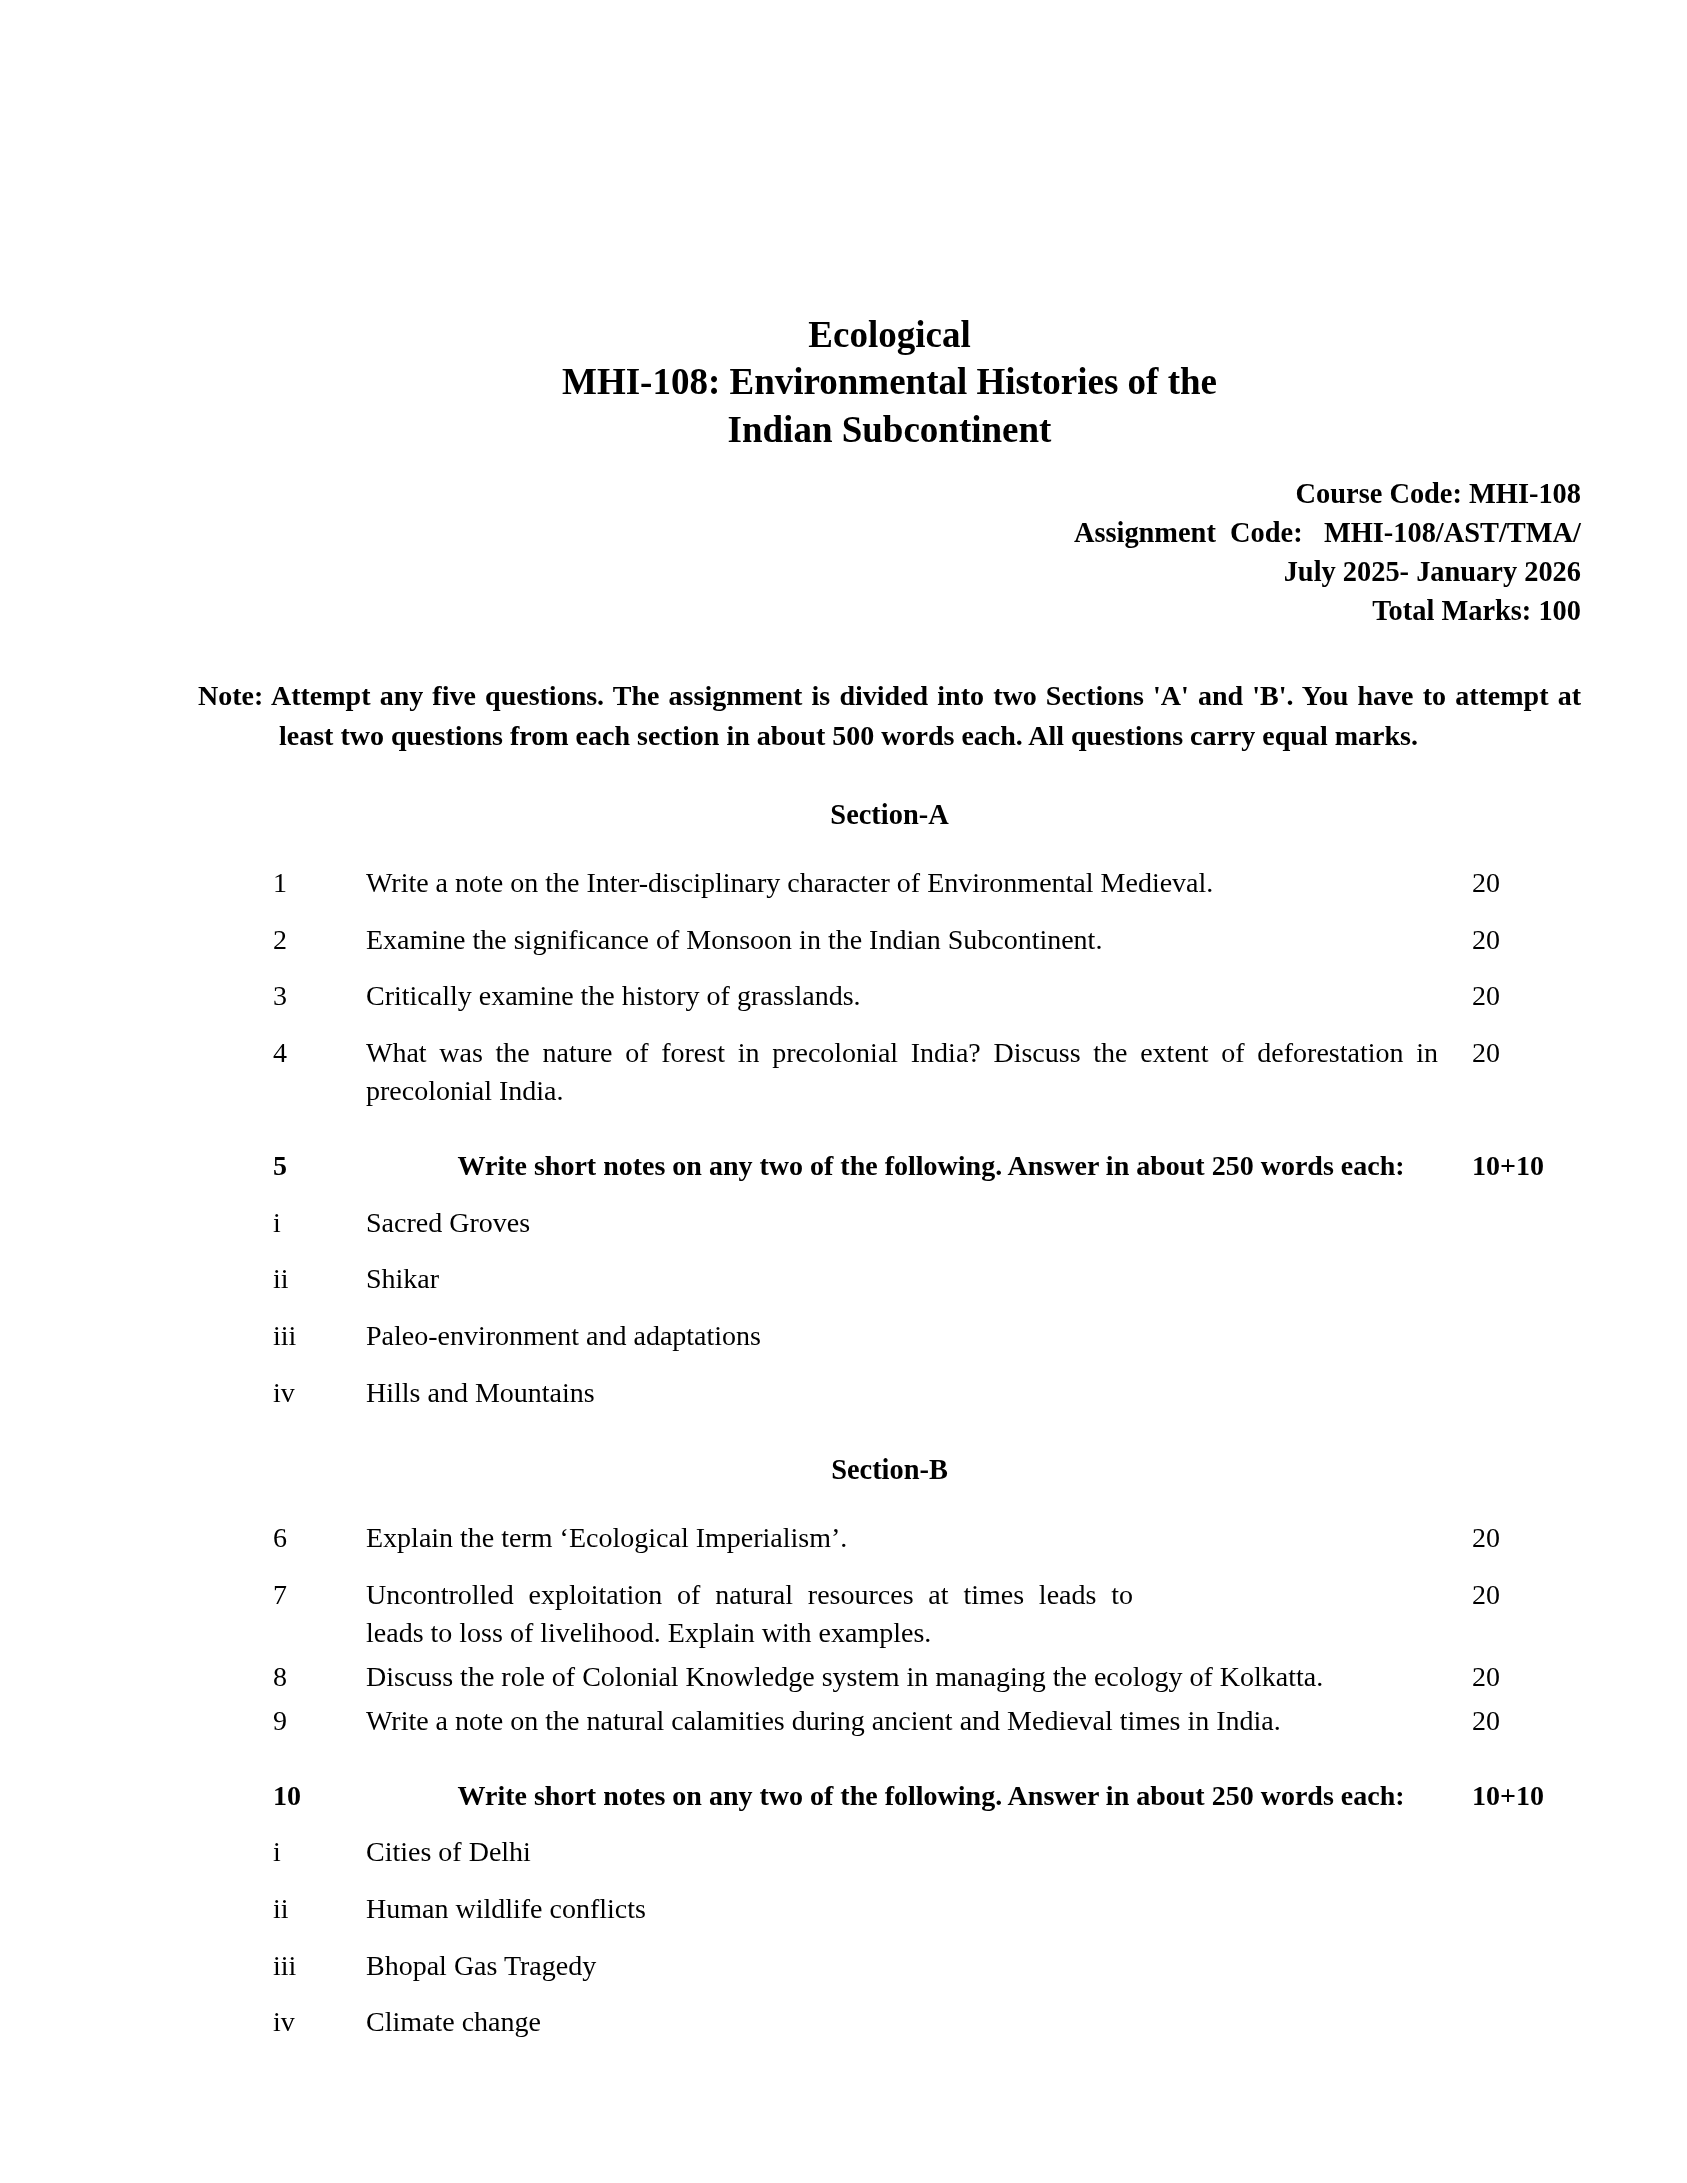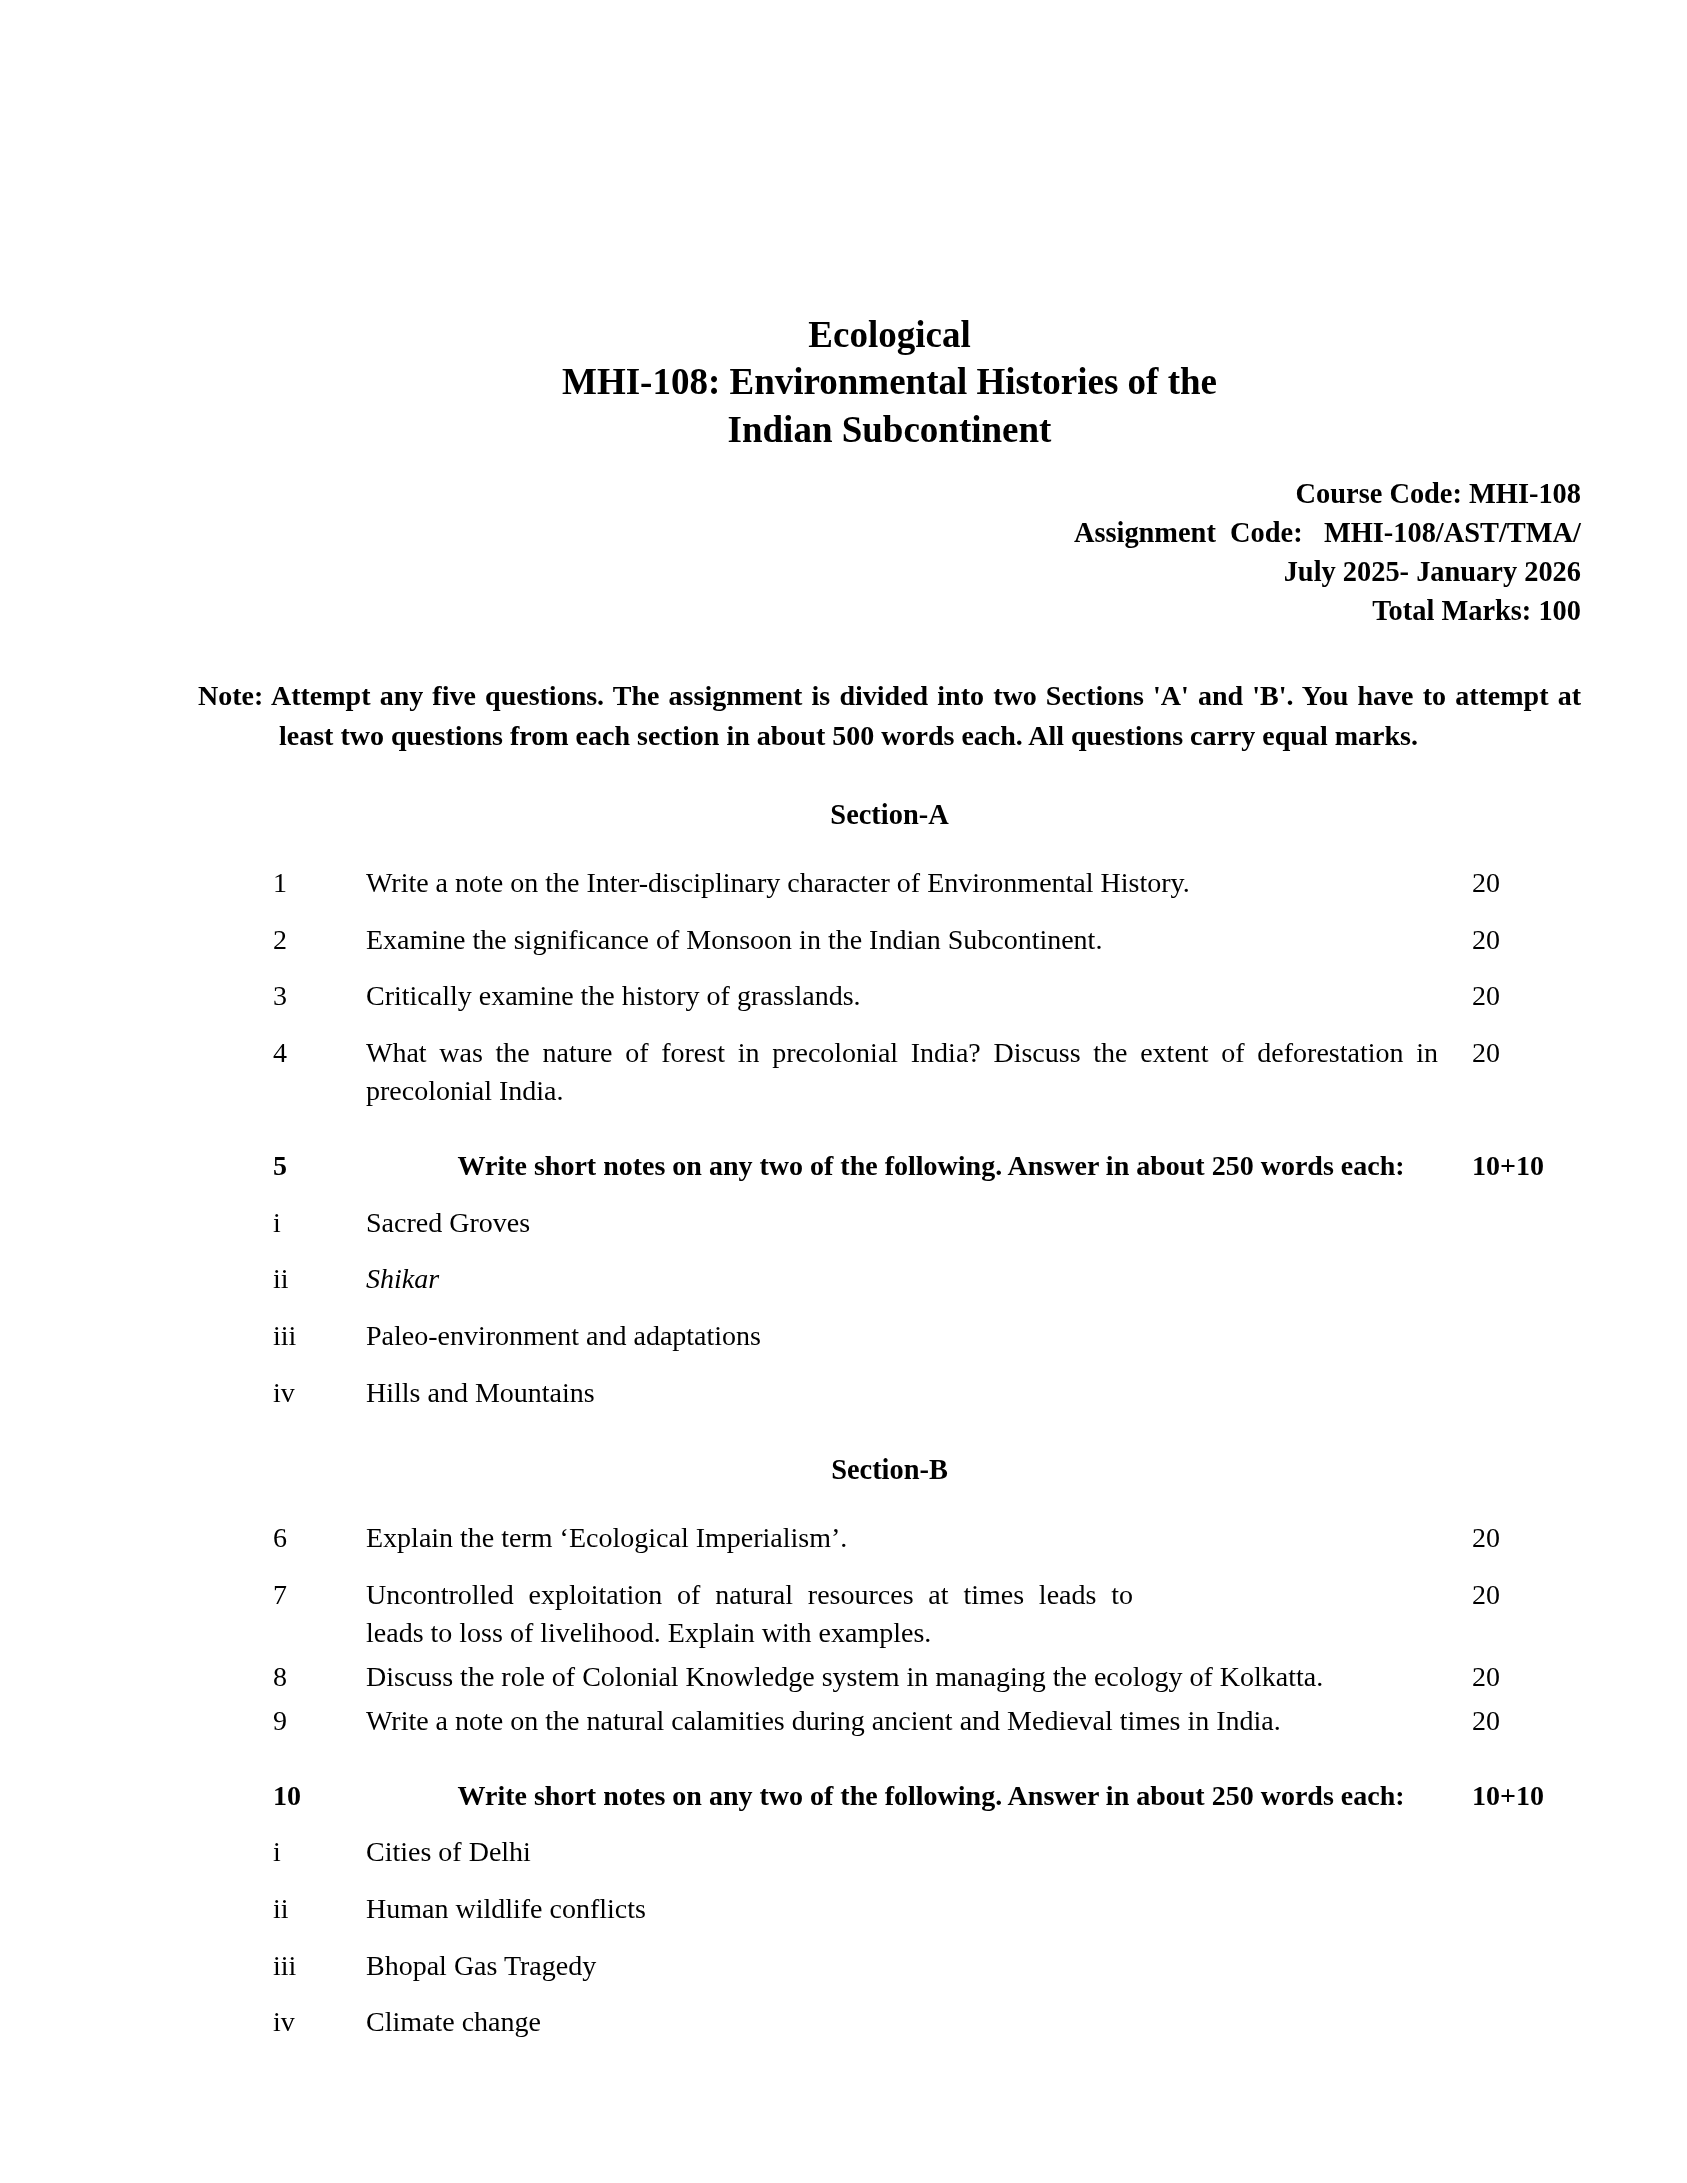--- a/index.html
+++ b/index.html
@@ -62,21 +62,21 @@
   }
   .q-marks {
     flex: 0 0 auto;
     margin-left: auto;
     min-width: 109px;
     text-align: left;
   }
   .bold-row { font-weight: 700; margin-top: 36px; }
   .bold-row .q-text { max-width: 1111px; text-align: center; margin-left: 24px; }
   .tight { margin-bottom: 5.3px; }
-  .italic { font-style: italic; }
+  .italic { }
 </style>
 </head>
 <body>
 
 <div class="page">
 
   <div class="title-block">
     <div>Ecological</div>
     <div>MHI-108: Environmental Histories of the</div>
     <div>Indian Subcontinent</div>
@@ -89,21 +89,21 @@
     <div class="meta-line">Total Marks: 100</div>
   </div>
 
   <p class="note"><span>Note:</span> <span>Attempt any five questions. The assignment is divided into two Sections 'A' and 'B'.  You have to attempt at least two questions from each section in about 500 words each. All questions carry equal marks.</span></p>
 
   <div class="section">
     <h2 class="section-heading">Section-A</h2>
 
     <div class="q-row">
       <span class="q-num">1</span>
-      <span class="q-text">Write a note on the Inter-disciplinary character of Environmental History.</span>
+      <span class="q-text">Write a note on the Inter-disciplinary character of Environmental Medieval.</span>
       <span class="q-marks">20</span>
     </div>
     <div class="q-row">
       <span class="q-num">2</span>
       <span class="q-text">Examine the significance of Monsoon in the Indian Subcontinent.</span>
       <span class="q-marks">20</span>
     </div>
     <div class="q-row">
       <span class="q-num">3</span>
       <span class="q-text">Critically examine the history of grasslands.</span>

